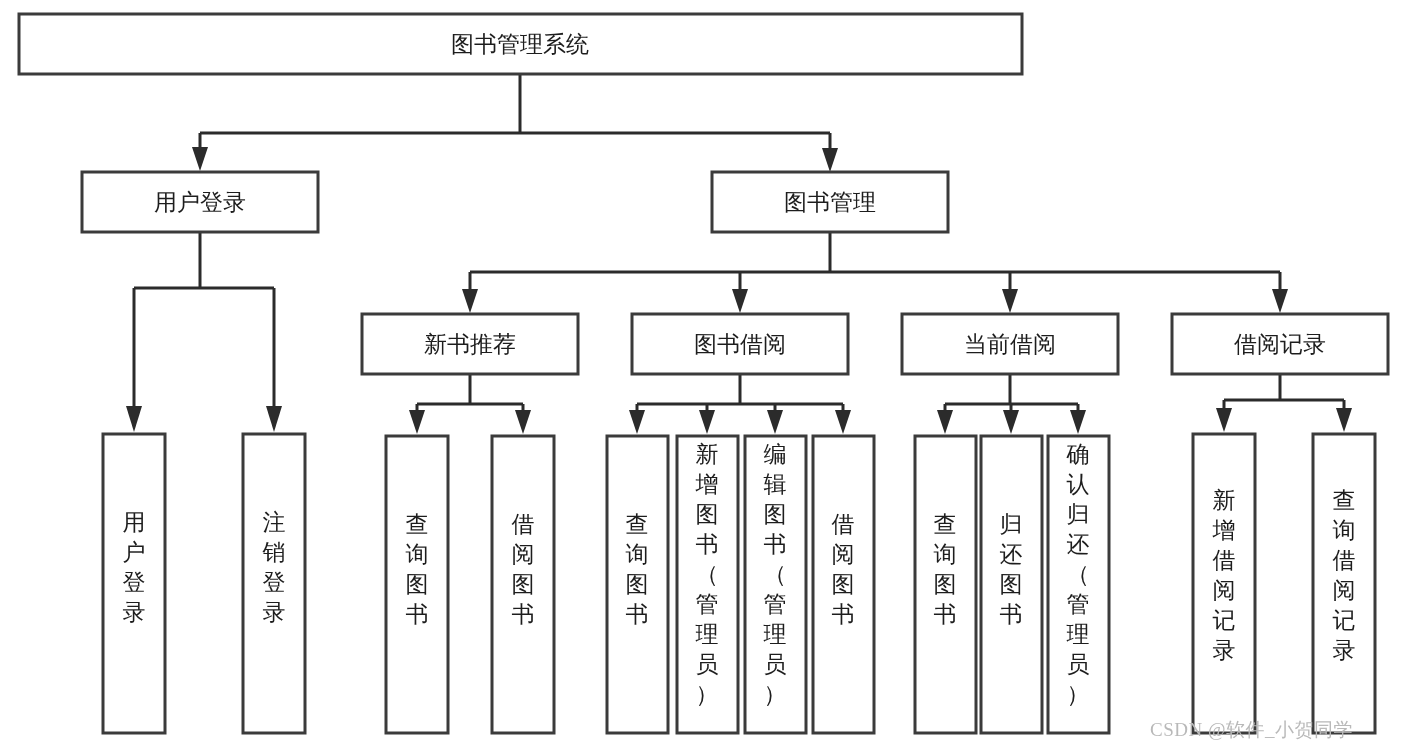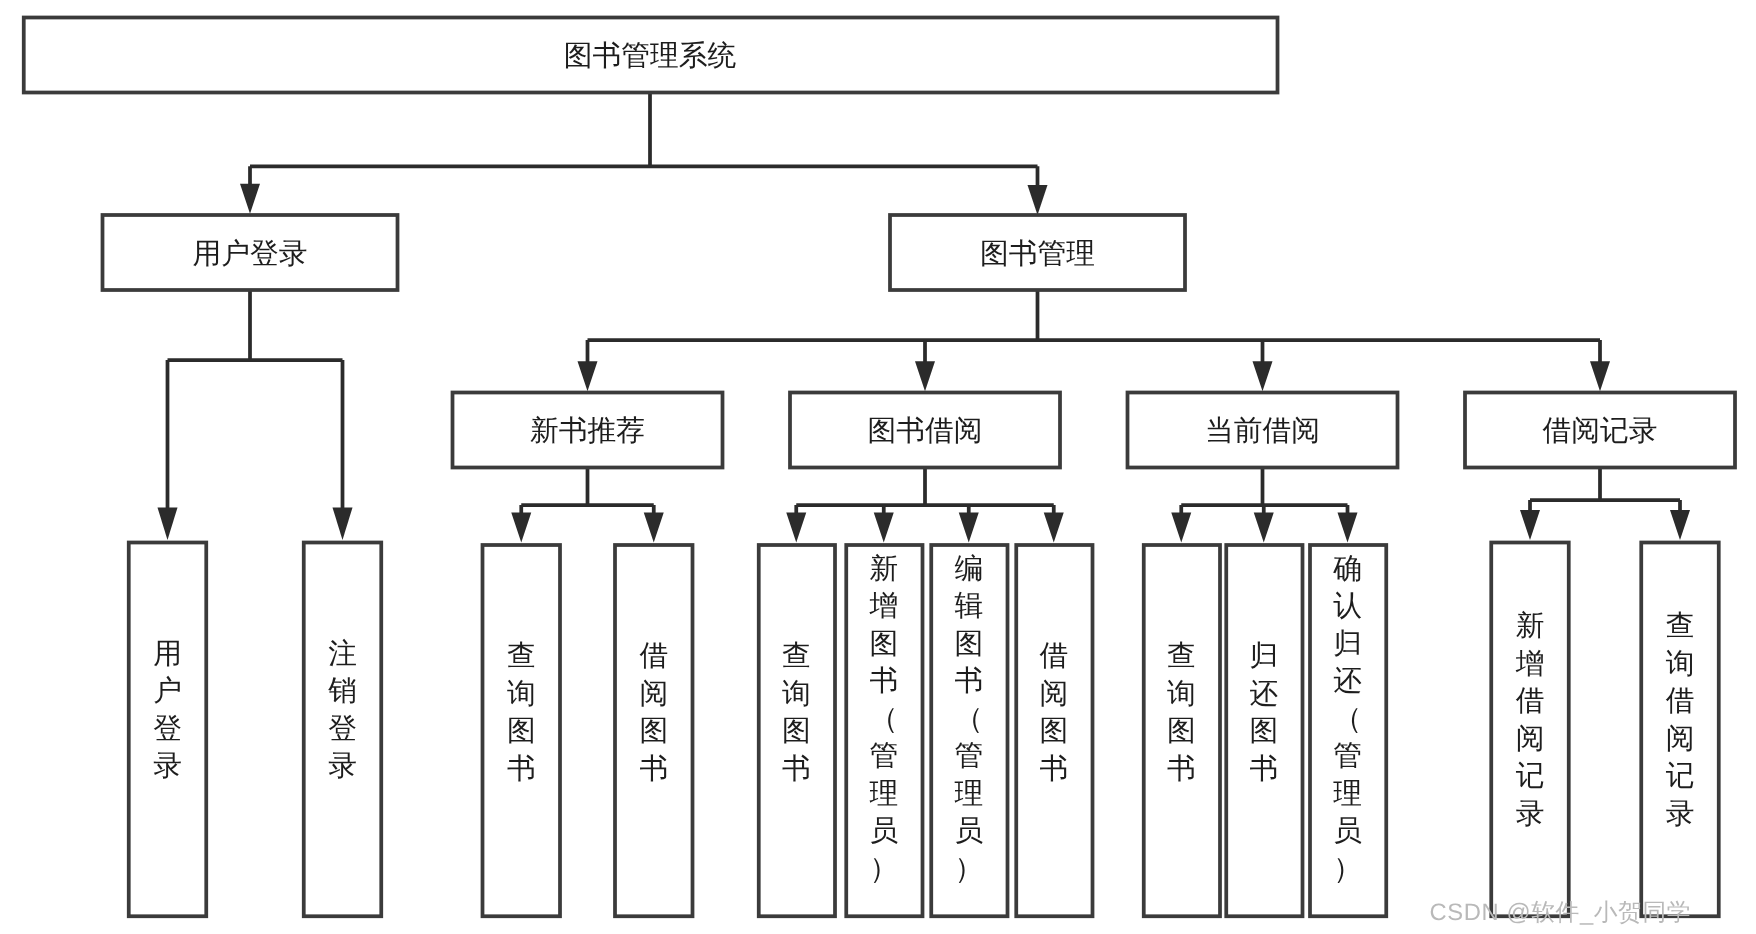--- a/index.html
+++ b/index.html
@@ -52,21 +52,21 @@
   .node-label-vertical {
     fill: #1d1d1d;
     font-family: "Liberation Sans", "DejaVu Sans", sans-serif;
     font-size: 23px;
     text-anchor: middle;
   }
   .watermark-text {
     position: absolute;
     right: 8px;
     bottom: 4px;
-    font-family: Liberation Sans, sans-serif;
+    font-family: Liberation Serif, serif;
     font-size: 19px;
     color: #b9b9b9;
     white-space: nowrap;
     letter-spacing: 0.5px;
     user-select: none;
   }
 </style>
 </head>
 <body>
 

